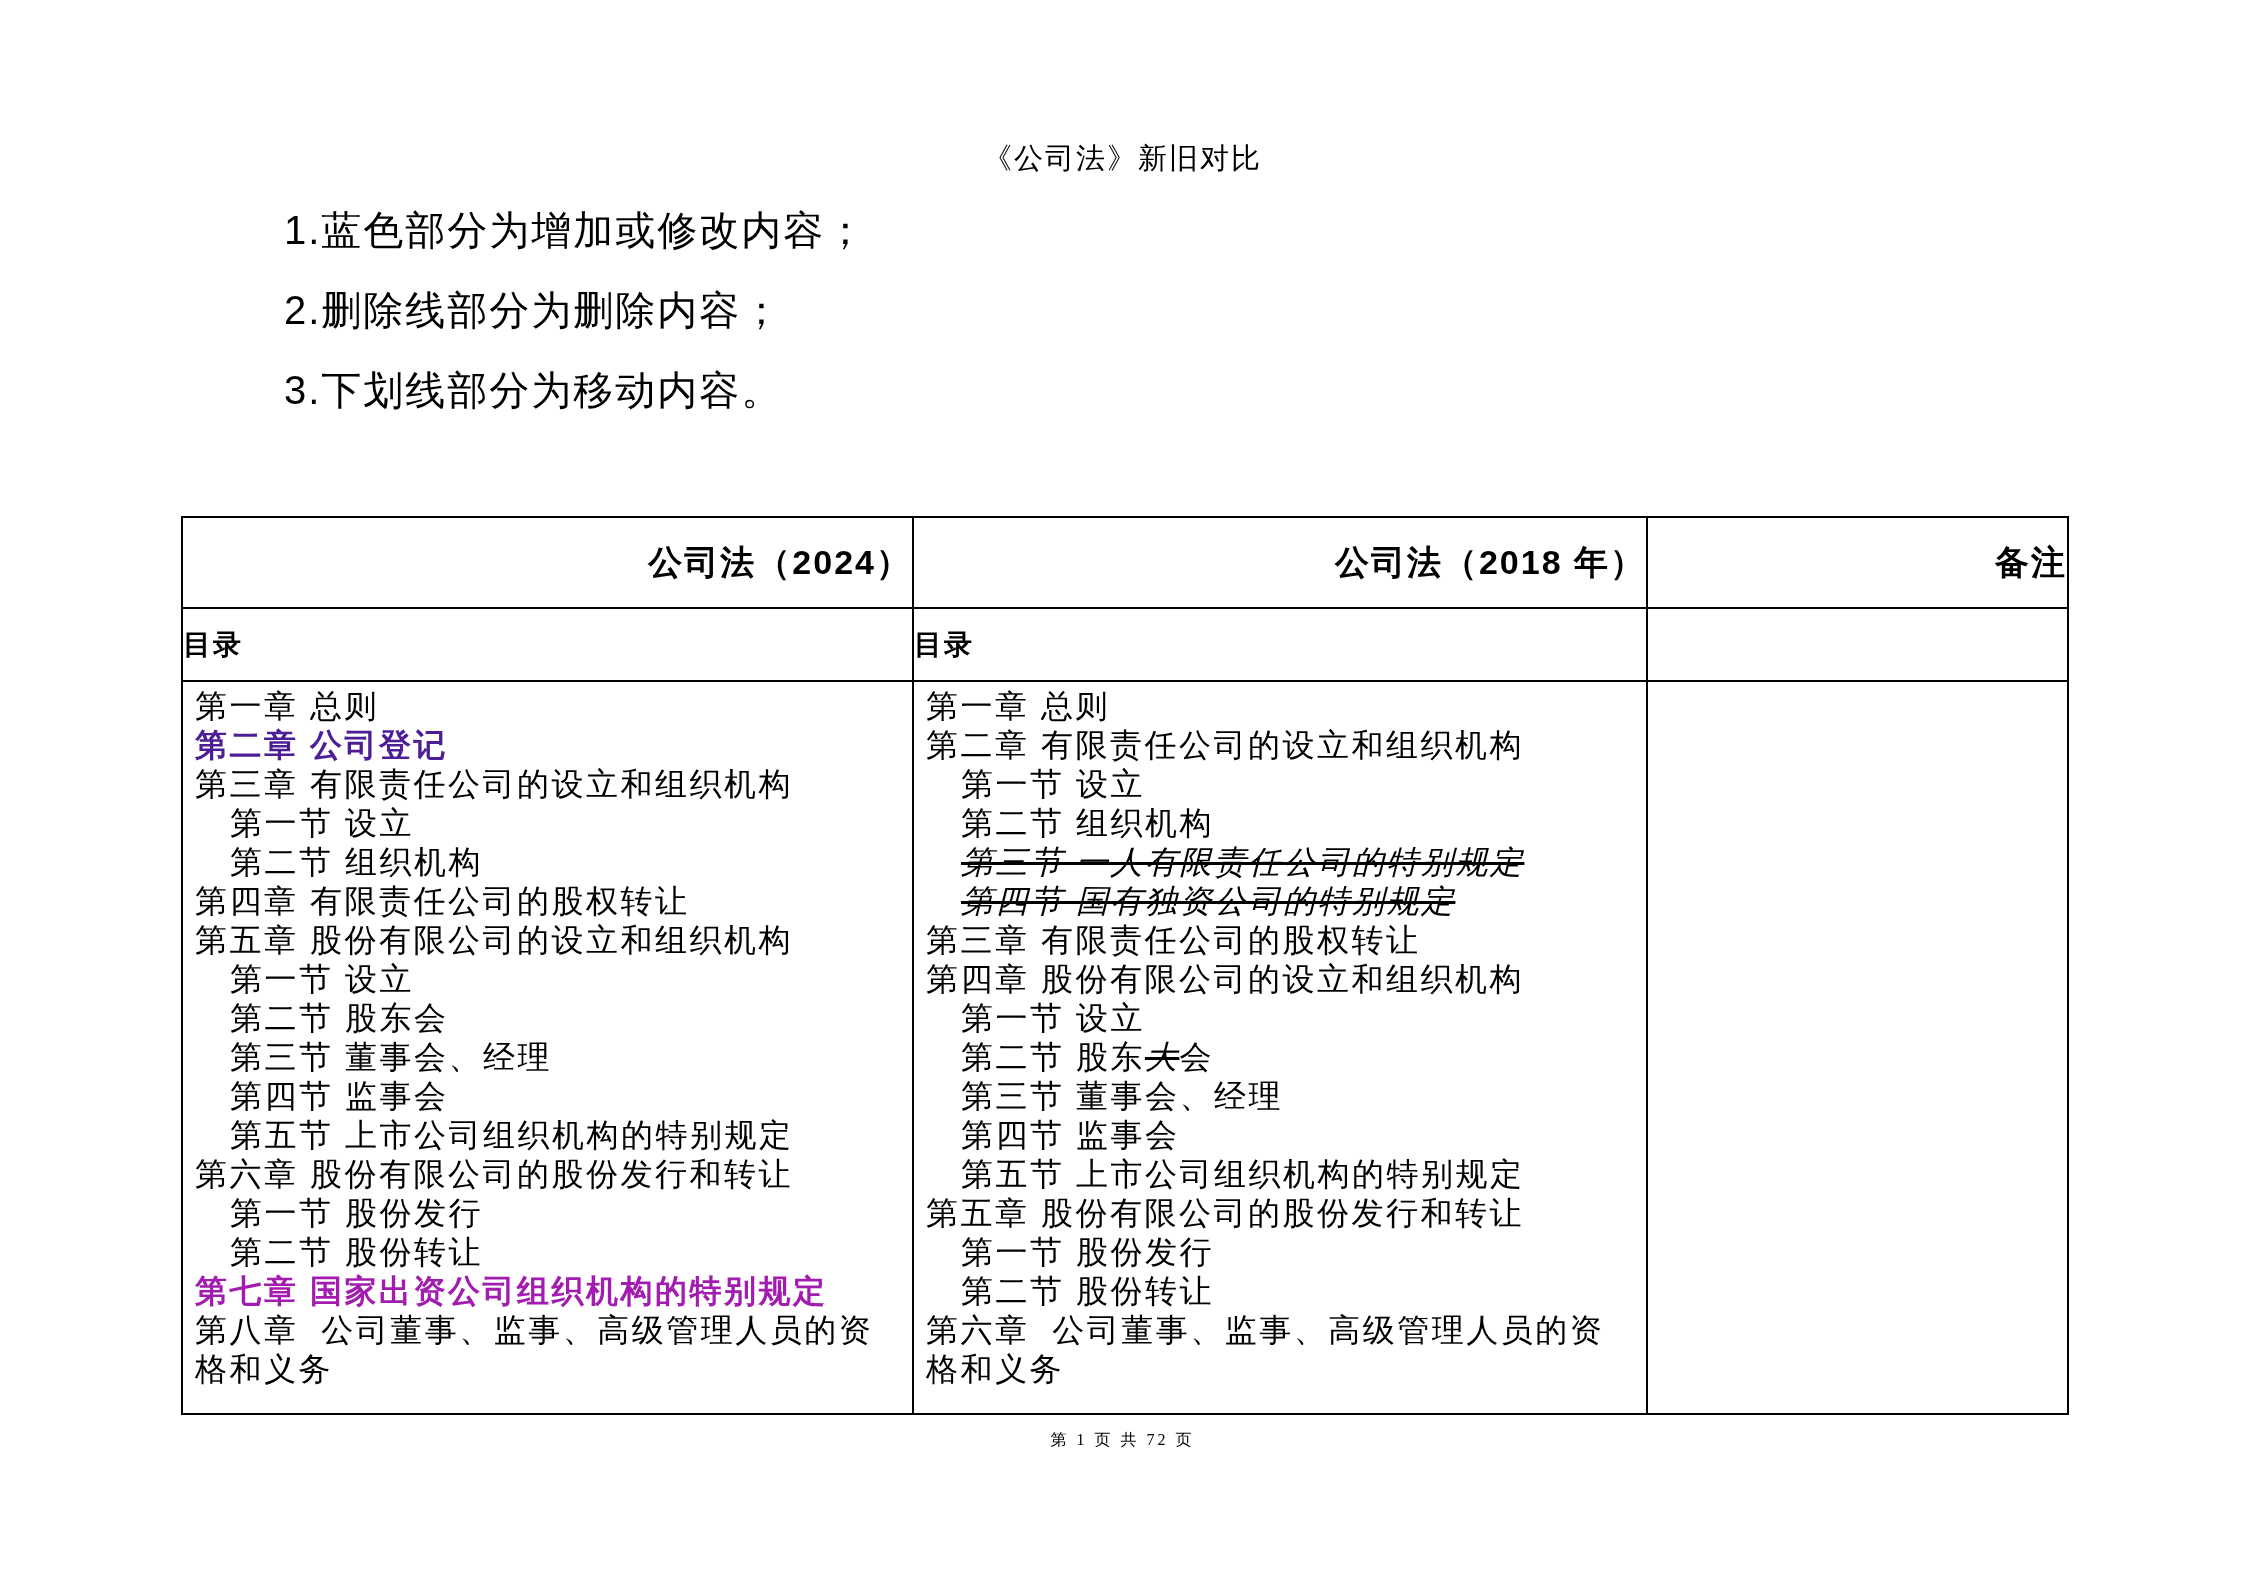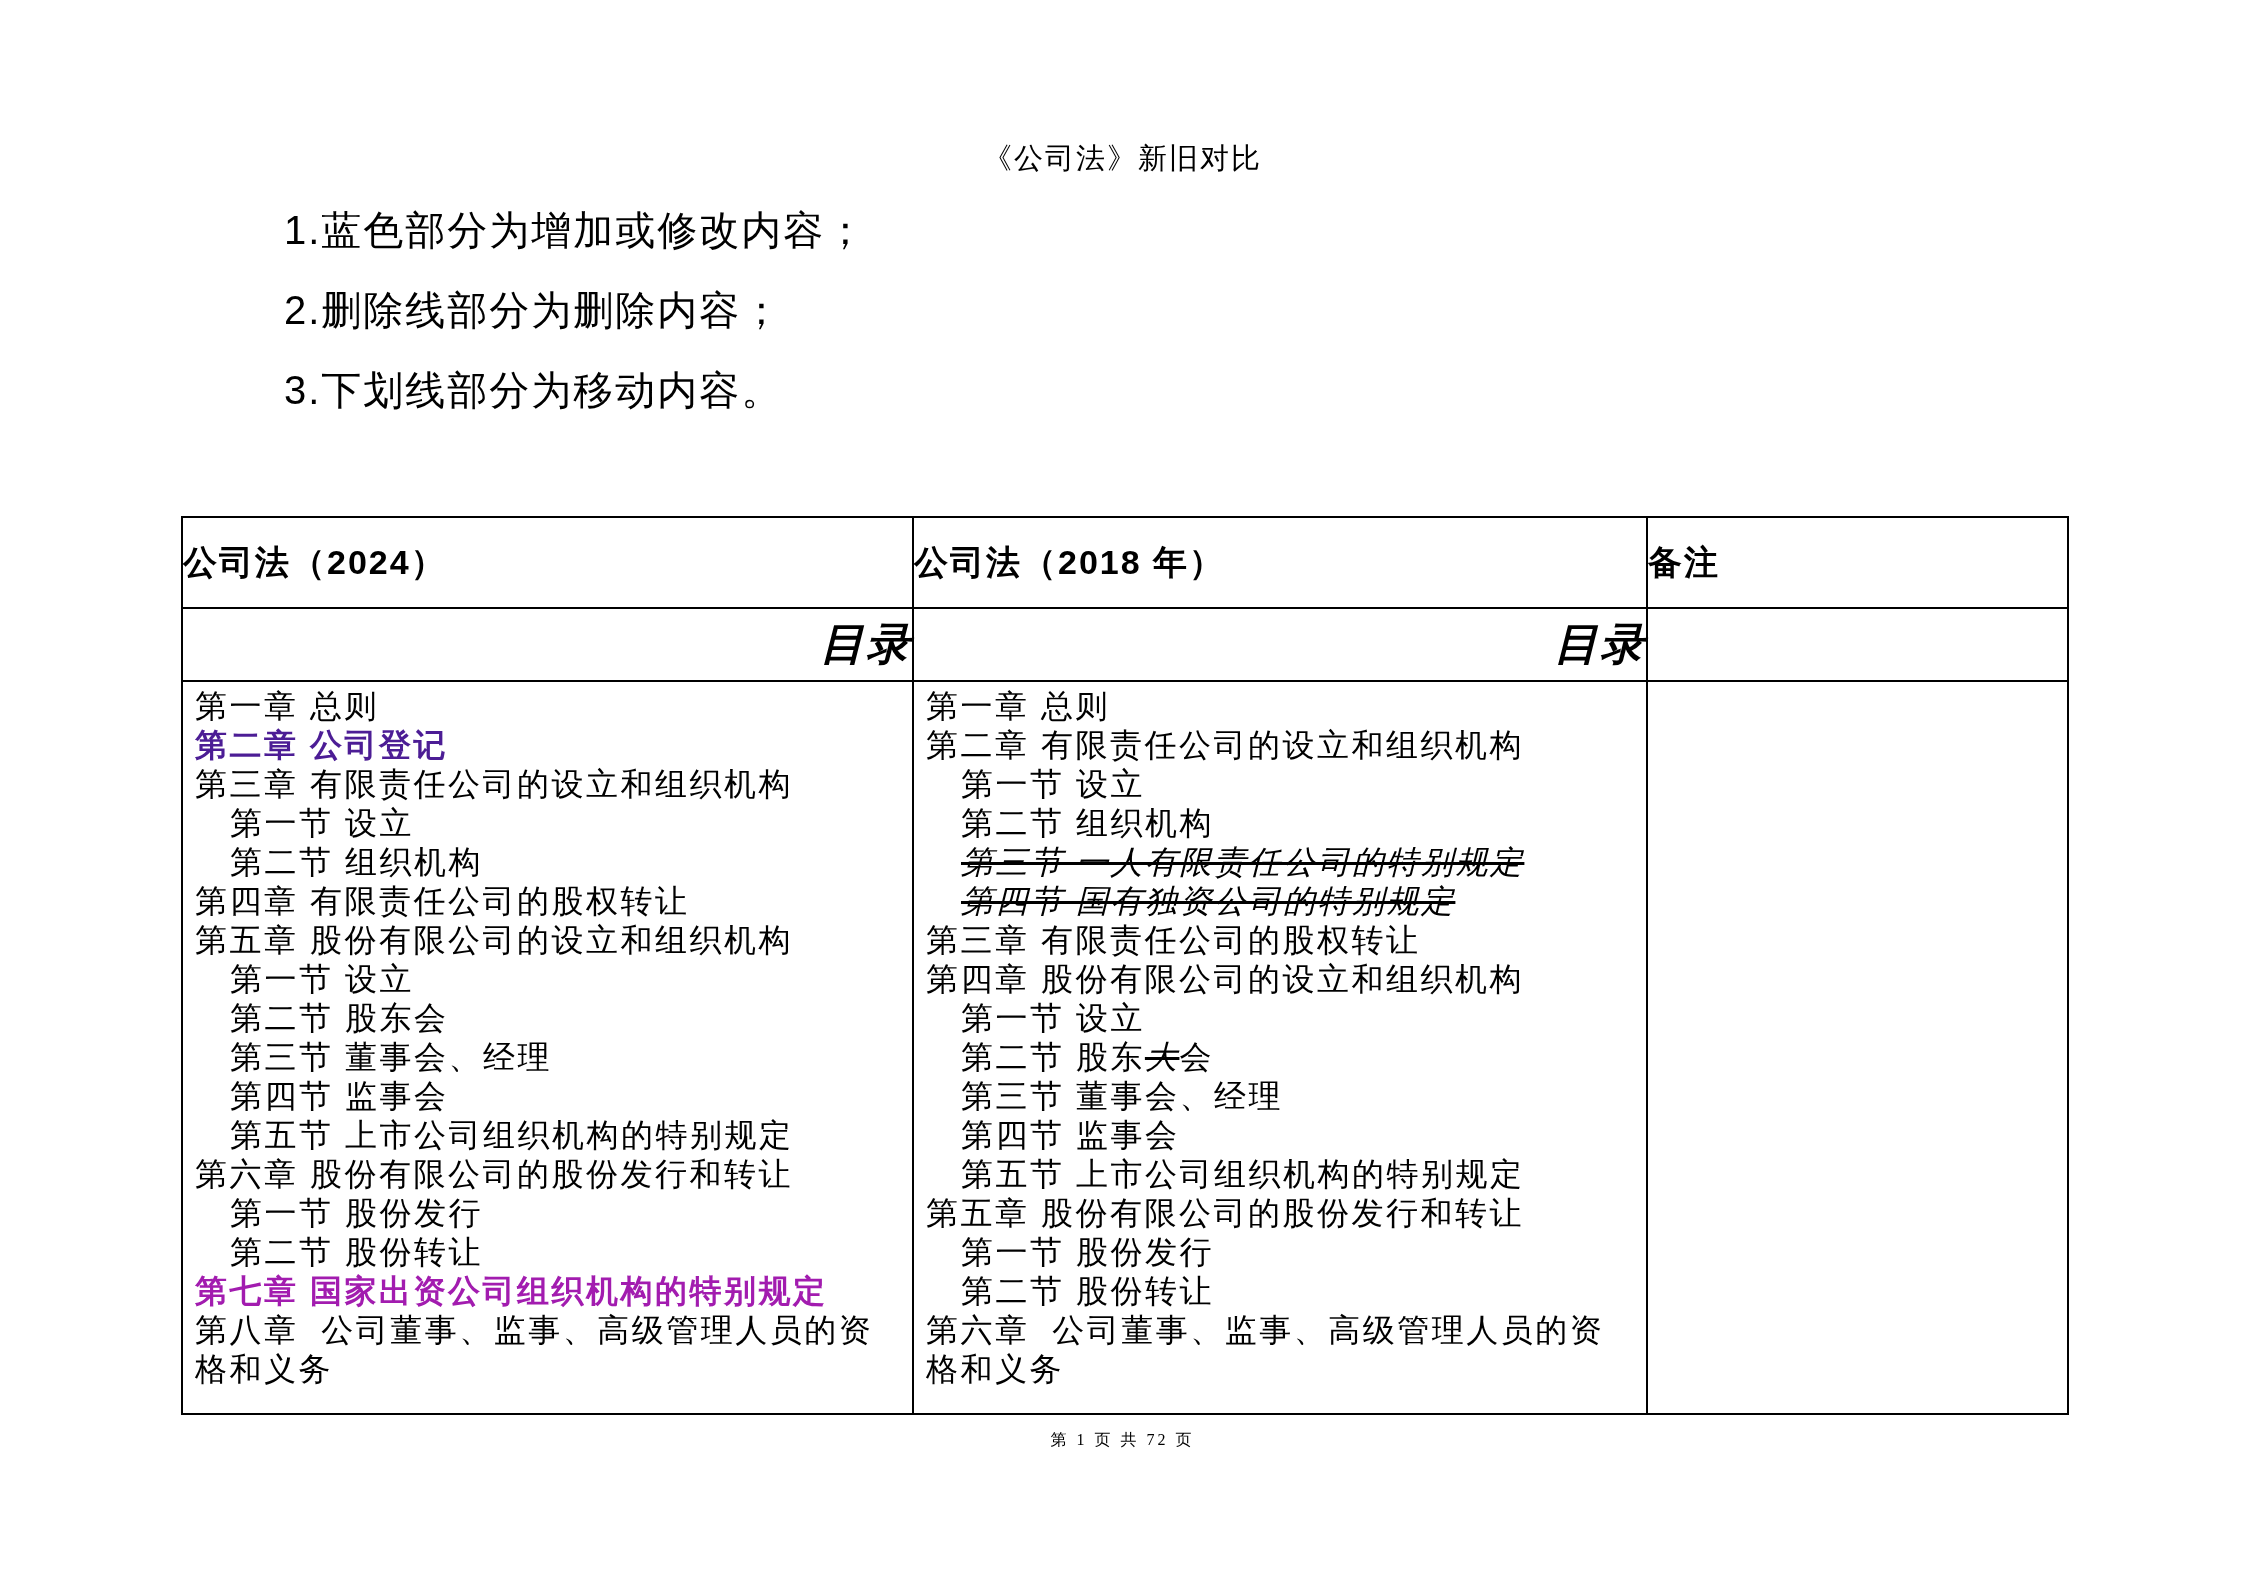--- a/index.html
+++ b/index.html
@@ -45,34 +45,33 @@
     width: 1886px;
     border-collapse: collapse;
     table-layout: fixed;
   }
   table.compare td {
     border: 2px solid #000000;
     padding: 0;
   }
   tr.row-header td {
     height: 89px;
-    text-align: left;
+    text-align: right;
     vertical-align: middle;
     font-size: 34px;
     font-weight: 700;
     letter-spacing: 2px;
   }
   tr.row-sub td {
     height: 71px;
-    text-align: right;
+    text-align: left;
     vertical-align: middle;
-    font-size: 44px;
+    font-size: 28px;
     font-weight: 700;
     letter-spacing: 2px;
-    font-style: italic;
   }
   tr.row-content td {
     height: 726px;
     vertical-align: top;
     padding: 5px 10px 0 12px;
     font-size: 32px;
     line-height: 39px;
     letter-spacing: 2.5px;
     border-radius: 9px;
   }

